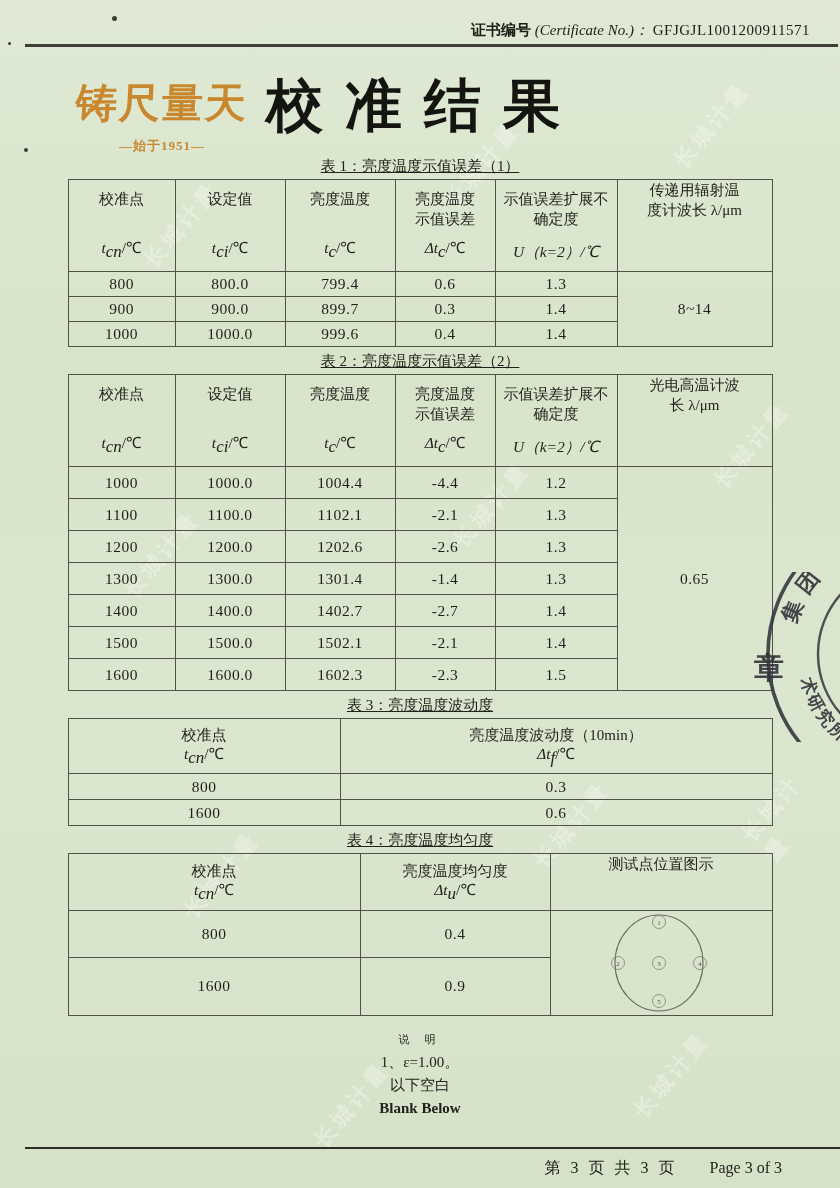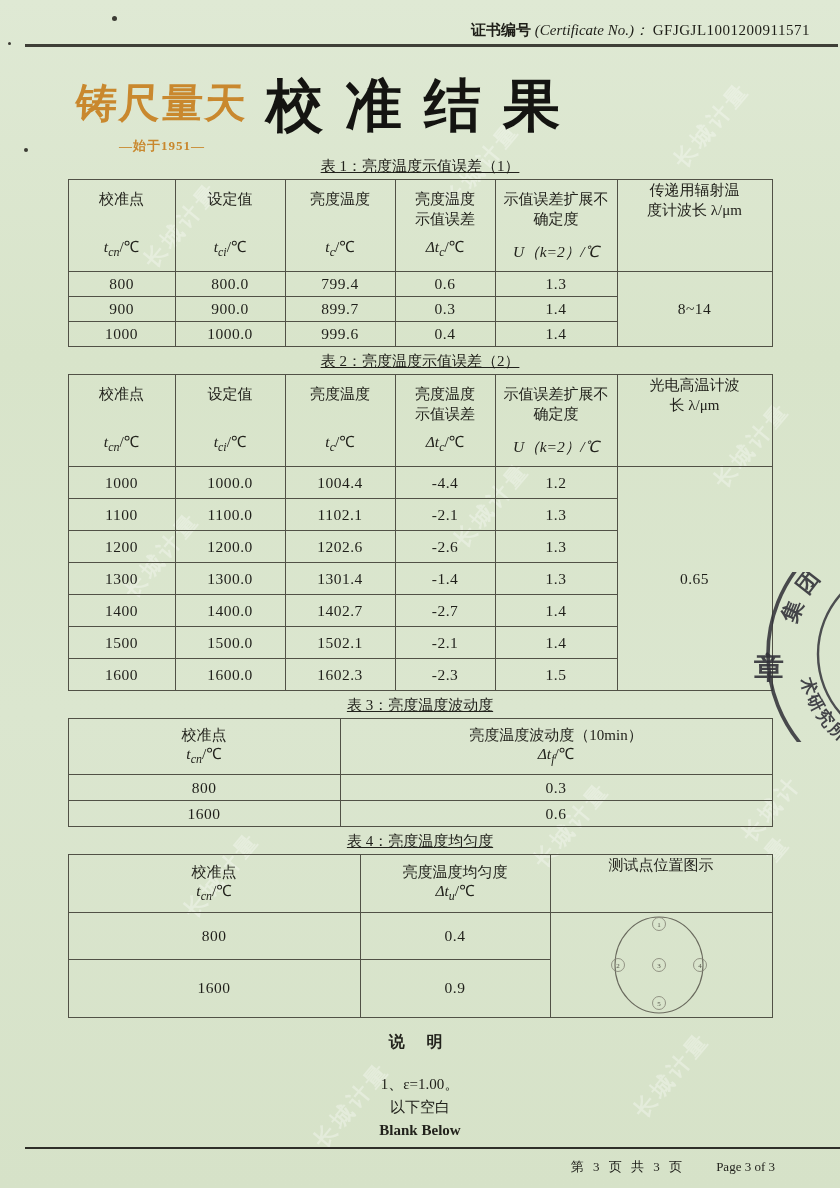--- a/index.html
+++ b/index.html
@@ -52,30 +52,30 @@
   .t4 tbody tr.r1 { height:46px; }
   .t4 tbody tr.r2 { height:58px; }
 
   .hcell { display:flex; flex-direction:column; justify-content:space-between; height:100%;
            padding:9px 0 10px 0; }
   .hcell-center { display:flex; align-items:flex-start; justify-content:center; height:100%; }
   .ht { font-size:15px; line-height:20px; color:#23231d; }
   .ht.wrap4 { max-width:4.4em; margin:0 auto; }
   .ht.wrap6 { max-width:6.8em; margin:0 auto; }
   .hs { font-size:15.5px; font-style:italic; line-height:18px; color:#23231d; }
-  .hs sub { font-size:12px; font-style:italic; }
+  .hs sub { font-size:17px; font-style:italic; }
   .hs .post { font-style:normal; }
   td.val { font-size:15.5px; color:#1f1f1a; letter-spacing:0.5px; }
 
   .notes { text-align:center; margin-top:12px; line-height:23px; font-size:15px; color:#22221c; }
-  .notes-title { font-size:16px; letter-spacing:0.55em; margin-bottom:20px;font-weight:bold; }
+  .notes-title { font-size:11px; letter-spacing:0.55em; margin-bottom:0; }
   .blank-below { font-weight:bold; }
 
   .foot-rule { position:absolute; left:25px; right:0; top:1147px; height:1.5px; background:#2e2e28; }
-  .footer-text { position:absolute; top:1158px; right:65px; font-size:13px; white-space:nowrap; color:#1f1f1a; }
+  .footer-text { position:absolute; top:1158px; right:58px; font-size:16px; white-space:nowrap; color:#1f1f1a; }
   .footer-cn { letter-spacing:3px; margin-right:28px; }
 
   .stamp { position:absolute; right:0; top:572px; }
   .diagram-wrap { display:flex; align-items:center; justify-content:center; }
 </style>
 </head>
 <body>
 
 <div class="page">
 

